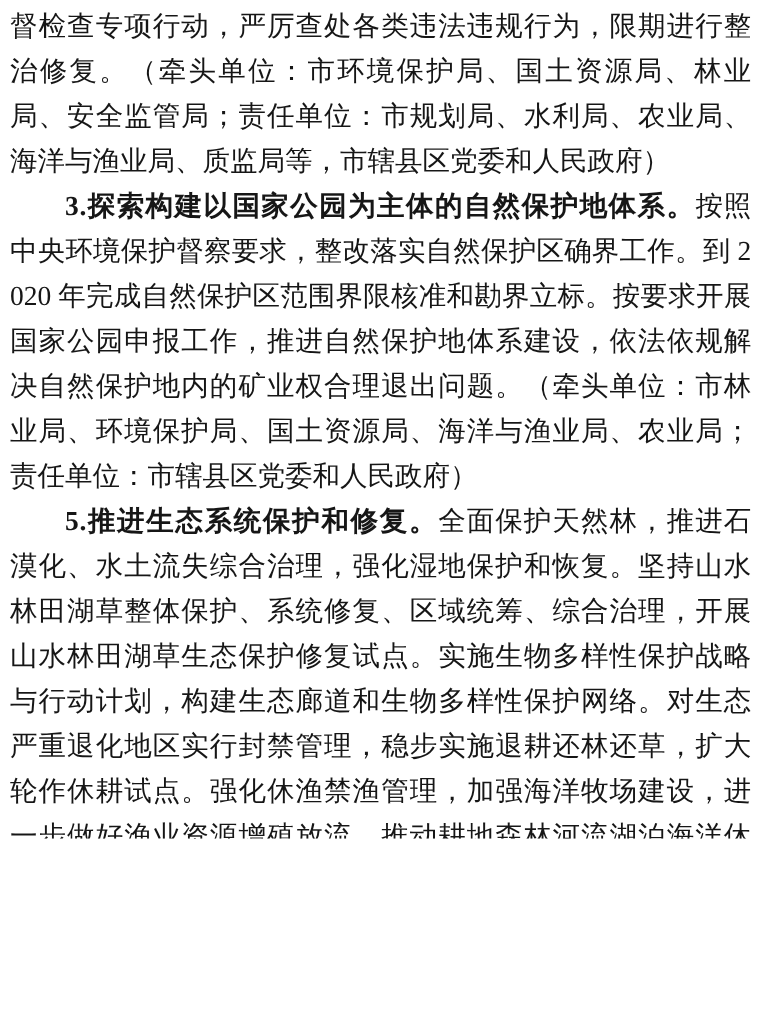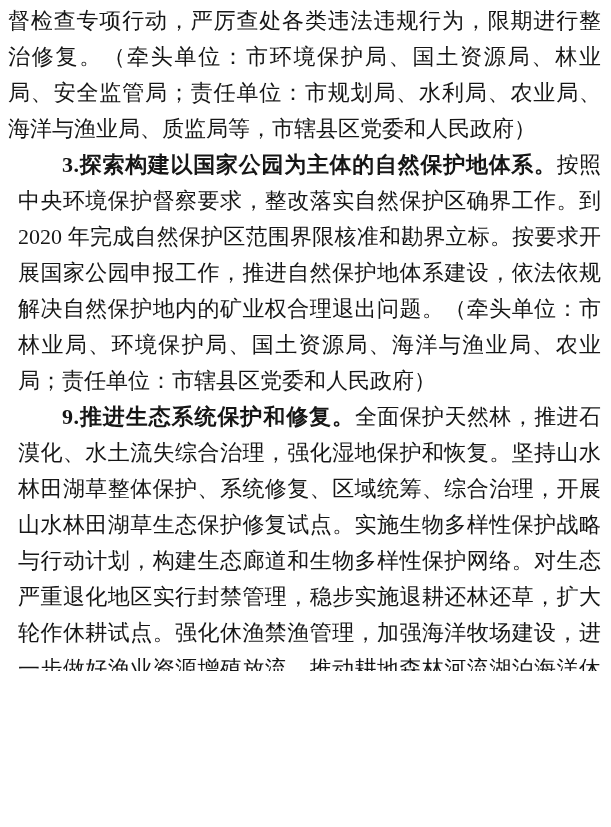--- a/index.html
+++ b/index.html
@@ -21,33 +21,32 @@
     color: #161616;
     text-align: justify;
   }
   p.para {
     margin: 0;
     padding: 0;
     word-break: break-all;
   }
   p.indent {
     text-indent: 2em;
-    margin-left: 10px;
   }
   .bold-head {
     font-weight: bold;
     letter-spacing: 0.5px;
   }
 </style>
 </head>
 <body>
 
 <div class="page">
 
   <p class="para"><span>督检查专项行动，严厉查处各类违法违规行为，限期进行整治修复。（牵头单位：市环境保护局、国土资源局、林业局、安全监管局；责任单位：市规划局、水利局、农业局、海洋与渔业局、质监局等，市辖县区党委和人民政府）</span></p>
 
   <p class="para indent"><span class="bold-head">3.探索构建以国家公园为主体的自然保护地体系。</span><span>按照中央环境保护督察要求，整改落实自然保护区确界工作。到 2020 年完成自然保护区范围界限核准和勘界立标。按要求开展国家公园申报工作，推进自然保护地体系建设，依法依规解决自然保护地内的矿业权合理退出问题。（牵头单位：市林业局、环境保护局、国土资源局、海洋与渔业局、农业局；责任单位：市辖县区党委和人民政府）</span></p>
 
-  <p class="para indent"><span class="bold-head">9.推进生态系统保护和修复。</span><span>全面保护天然林，推进石漠化、水土流失综合治理，强化湿地保护和恢复。坚持山水林田湖草整体保护、系统修复、区域统筹、综合治理，开展山水林田湖草生态保护修复试点。实施生物多样性保护战略与行动计划，构建生态廊道和生物多样性保护网络。对生态严重退化地区实行封禁管理，稳步实施退耕还林还草，扩大轮作休耕试点。强化休渔禁渔管理，加强海洋牧场建设，进一步做好渔业资源增殖放流。推动耕地森林河流湖泊海洋休养生息。（牵头单位：市发展改革委、农业局、林业局、水利局、环境保护局、国土资源局、海洋与渔业局；责任单位：市辖县区党委和人民政府）</span></p>
+  <p class="para indent"><span class="bold-head">5.推进生态系统保护和修复。</span><span>全面保护天然林，推进石漠化、水土流失综合治理，强化湿地保护和恢复。坚持山水林田湖草整体保护、系统修复、区域统筹、综合治理，开展山水林田湖草生态保护修复试点。实施生物多样性保护战略与行动计划，构建生态廊道和生物多样性保护网络。对生态严重退化地区实行封禁管理，稳步实施退耕还林还草，扩大轮作休耕试点。强化休渔禁渔管理，加强海洋牧场建设，进一步做好渔业资源增殖放流。推动耕地森林河流湖泊海洋休养生息。（牵头单位：市发展改革委、农业局、林业局、水利局、环境保护局、国土资源局、海洋与渔业局；责任单位：市辖县区党委和人民政府）</span></p>
 
   <p class="para indent"><span class="bold-head">（四）市辖县区党委和人民政府</span></p>
 
 </div>
 
 </body></html>

